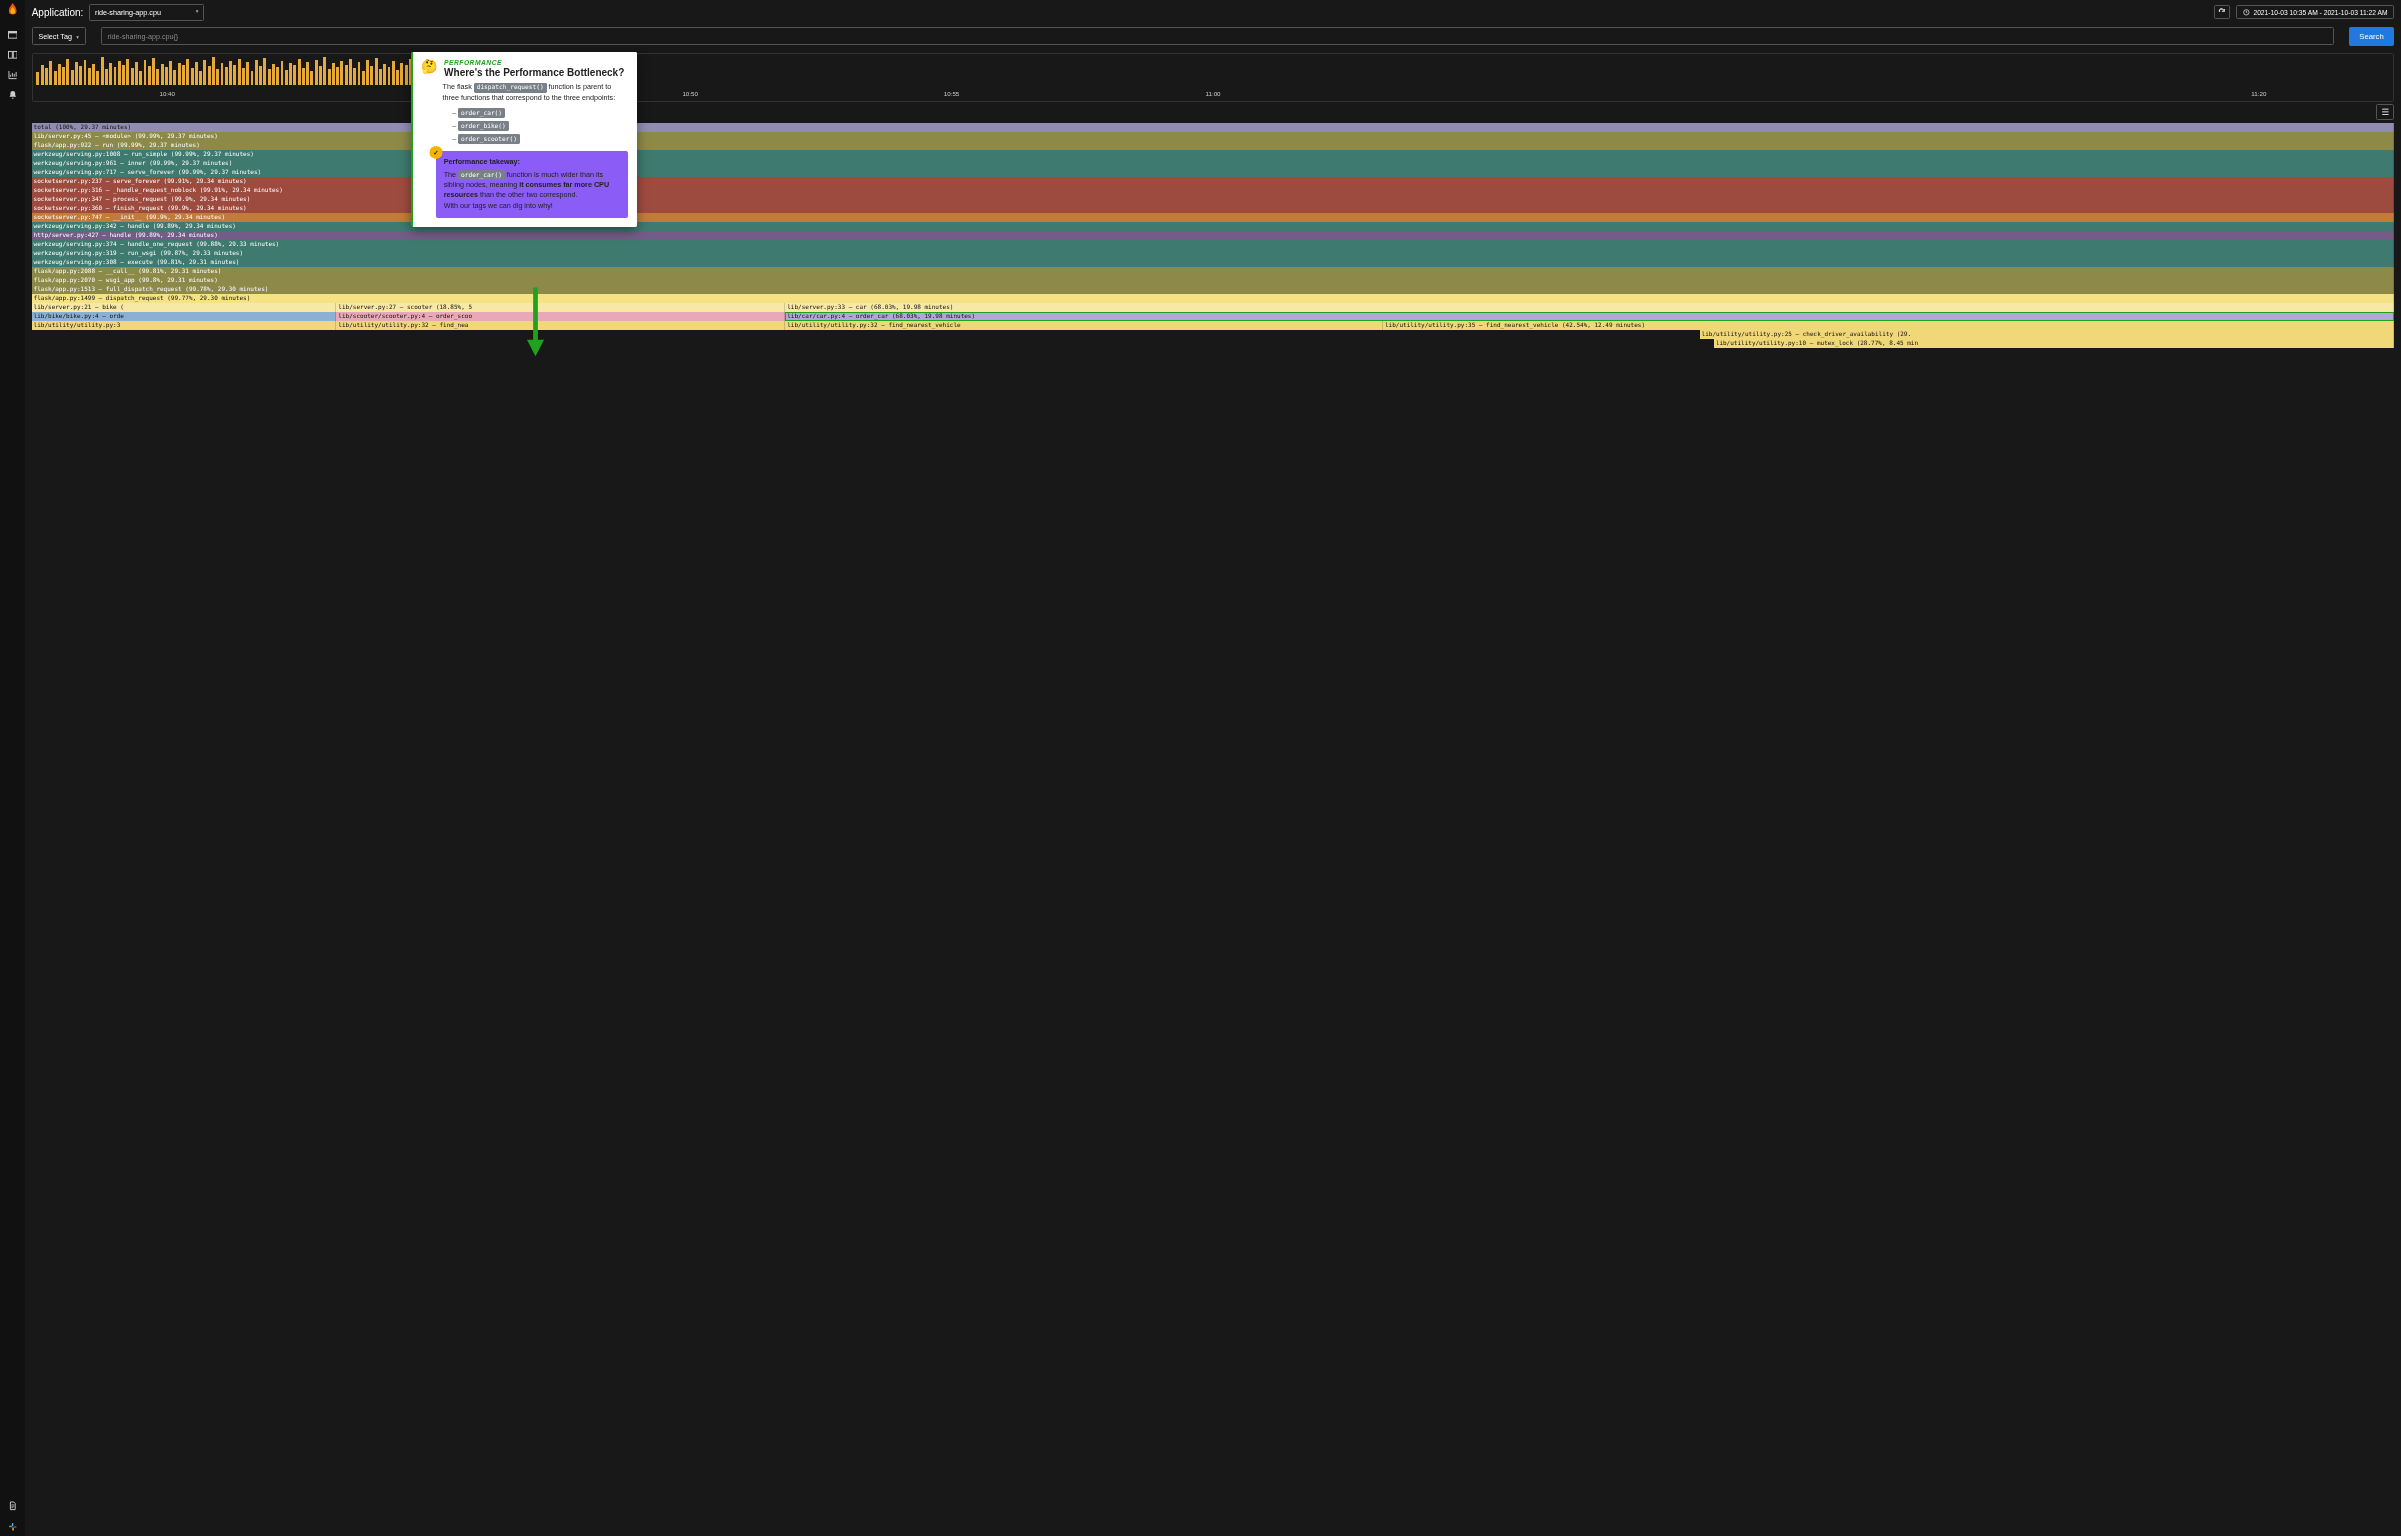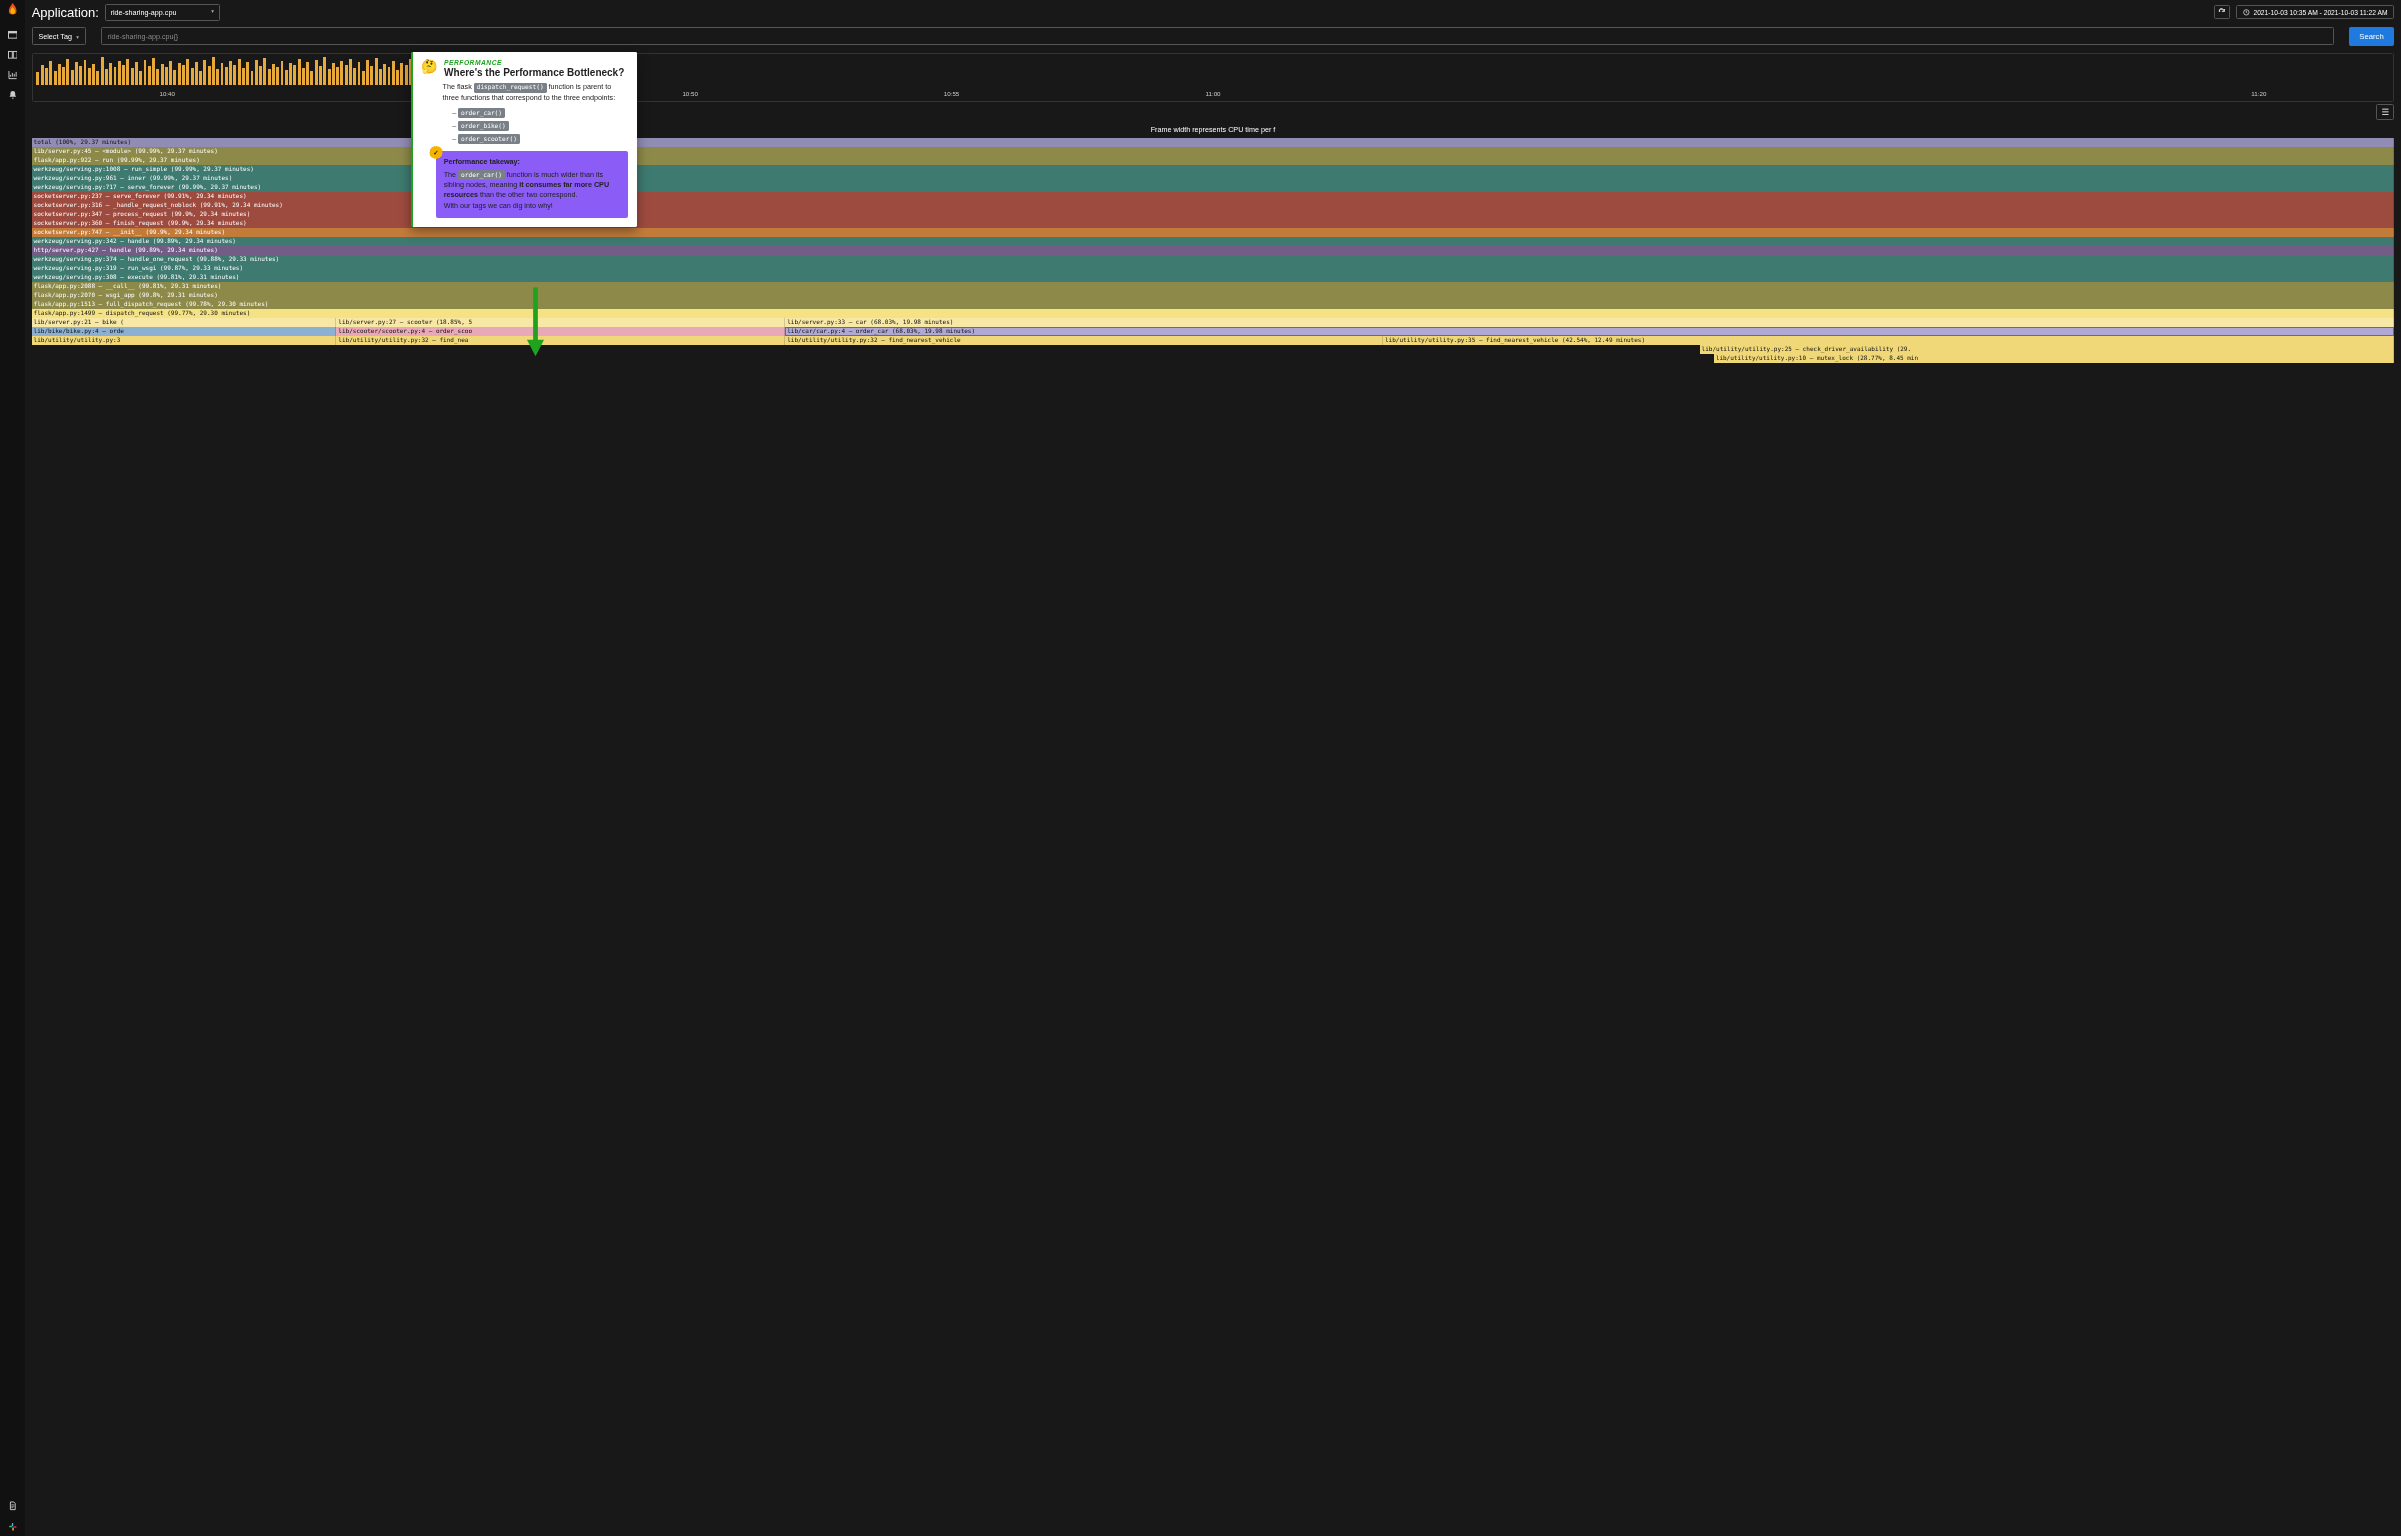--- a/index.html
+++ b/index.html
@@ -4,21 +4,21 @@
 <style>
 * { box-sizing: border-box; margin: 0; padding: 0; }
 body { font-family: -apple-system, BlinkMacSystemFont, "Segoe UI", sans-serif; background: #181818; color: #ddd; overflow: hidden; }
 .app { display: flex; height: 100vh; }
 .sidebar { width: 25px; background: #111; display: flex; flex-direction: column; align-items: center; padding-top: 1.9px; gap: 10.6px; }
 .logo { width: 15.4px; height: 15.4px; }
 .nav-icon { width: 9.6px; height: 9.6px; color: #ccc; cursor: pointer; }
 .nav-spacer { flex: 1; }
 .main { flex: 1; display: flex; flex-direction: column; }
 .topbar { display: flex; align-items: center; padding: 3.8px 6.7px; gap: 5.8px; background: #181818; }
-.topbar-label { font-size: 13px; color: #fff; }
+.topbar-label { font-size: 10px; color: #fff; }
 .select { background: #181818; border: 0.5px solid #555; color: #fff; padding: 2.9px 14.4px 2.9px 4.8px; border-radius: 1.4px; font-size: 7.2px; position: relative; min-width: 115px; }
 .select::after { content: "▾"; position: absolute; right: 4.8px; top: 2.9px; color: #aaa; font-size: 5.3px; }
 .icon-btn { background: #181818; border: 0.5px solid #555; color: #fff; width: 16.3px; height: 14.4px; border-radius: 1.4px; display: flex; align-items: center; justify-content: center; cursor: pointer; }
 .time-range { display: flex; align-items: center; gap: 3.8px; background: #181818; border: 0.5px solid #555; color: #fff; padding: 2.4px 5.8px; border-radius: 1.4px; font-size: 6.7px; }
 .row2 { display: flex; align-items: flex-start; padding: 2.9px 6.7px; gap: 15px; }
 .btn { background: #181818; border: 0.5px solid #555; color: #fff; padding: 3.4px 5.8px; border-radius: 1.4px; font-size: 7.2px; cursor: pointer; }
 .btn-sm::after { content: " ▾"; color: #aaa; font-size: 5.3px; margin-left: 2.9px; }
 .tag-input { flex: 1; background: #181818; border: 0.5px solid #555; color: #888; padding: 3.4px 5.8px; border-radius: 1.4px; font-size: 7.2px; }
 .btn-execute { background: #1f7ae0; border: 0.5px solid #1f7ae0; color: #fff; padding: 3.8px 9.6px; font-size: 7.7px; border-radius: 1.4px; cursor: pointer; }
 .timeline { margin: 3.8px 6.7px 1.9px 6.7px; border: 0.5px solid #333; border-radius: 1.4px; padding: 2.9px 3.8px 1px 3.8px; }
@@ -278,21 +278,20 @@
           <div class="tick"></div>
           <div class="tick"></div>
           <div class="tick">11:20</div>
         </div>
     </div>
 
     <div style="display:flex;justify-content:flex-end;padding:0 6.7px 2.9px 0">
       <div class="menu-btn">☰</div>
     </div>
 
-    <div class="caption">Frame width represents CPU time per f</div>
 
     <div class="flamegraph" id="flamegraph">
         <div class="fr">
           <div class="fc c-purple" style="width: 100%;">total (100%, 29.37 minutes)</div>
         </div>
         <div class="fr">
           <div class="fc c-olive" style="width: 100%;">lib/server.py:45 – &lt;module&gt; (99.99%, 29.37 minutes)</div>
         </div>
         <div class="fr">
           <div class="fc c-olive" style="width: 100%;">flask/app.py:922 – run (99.99%, 29.37 minutes)</div>

